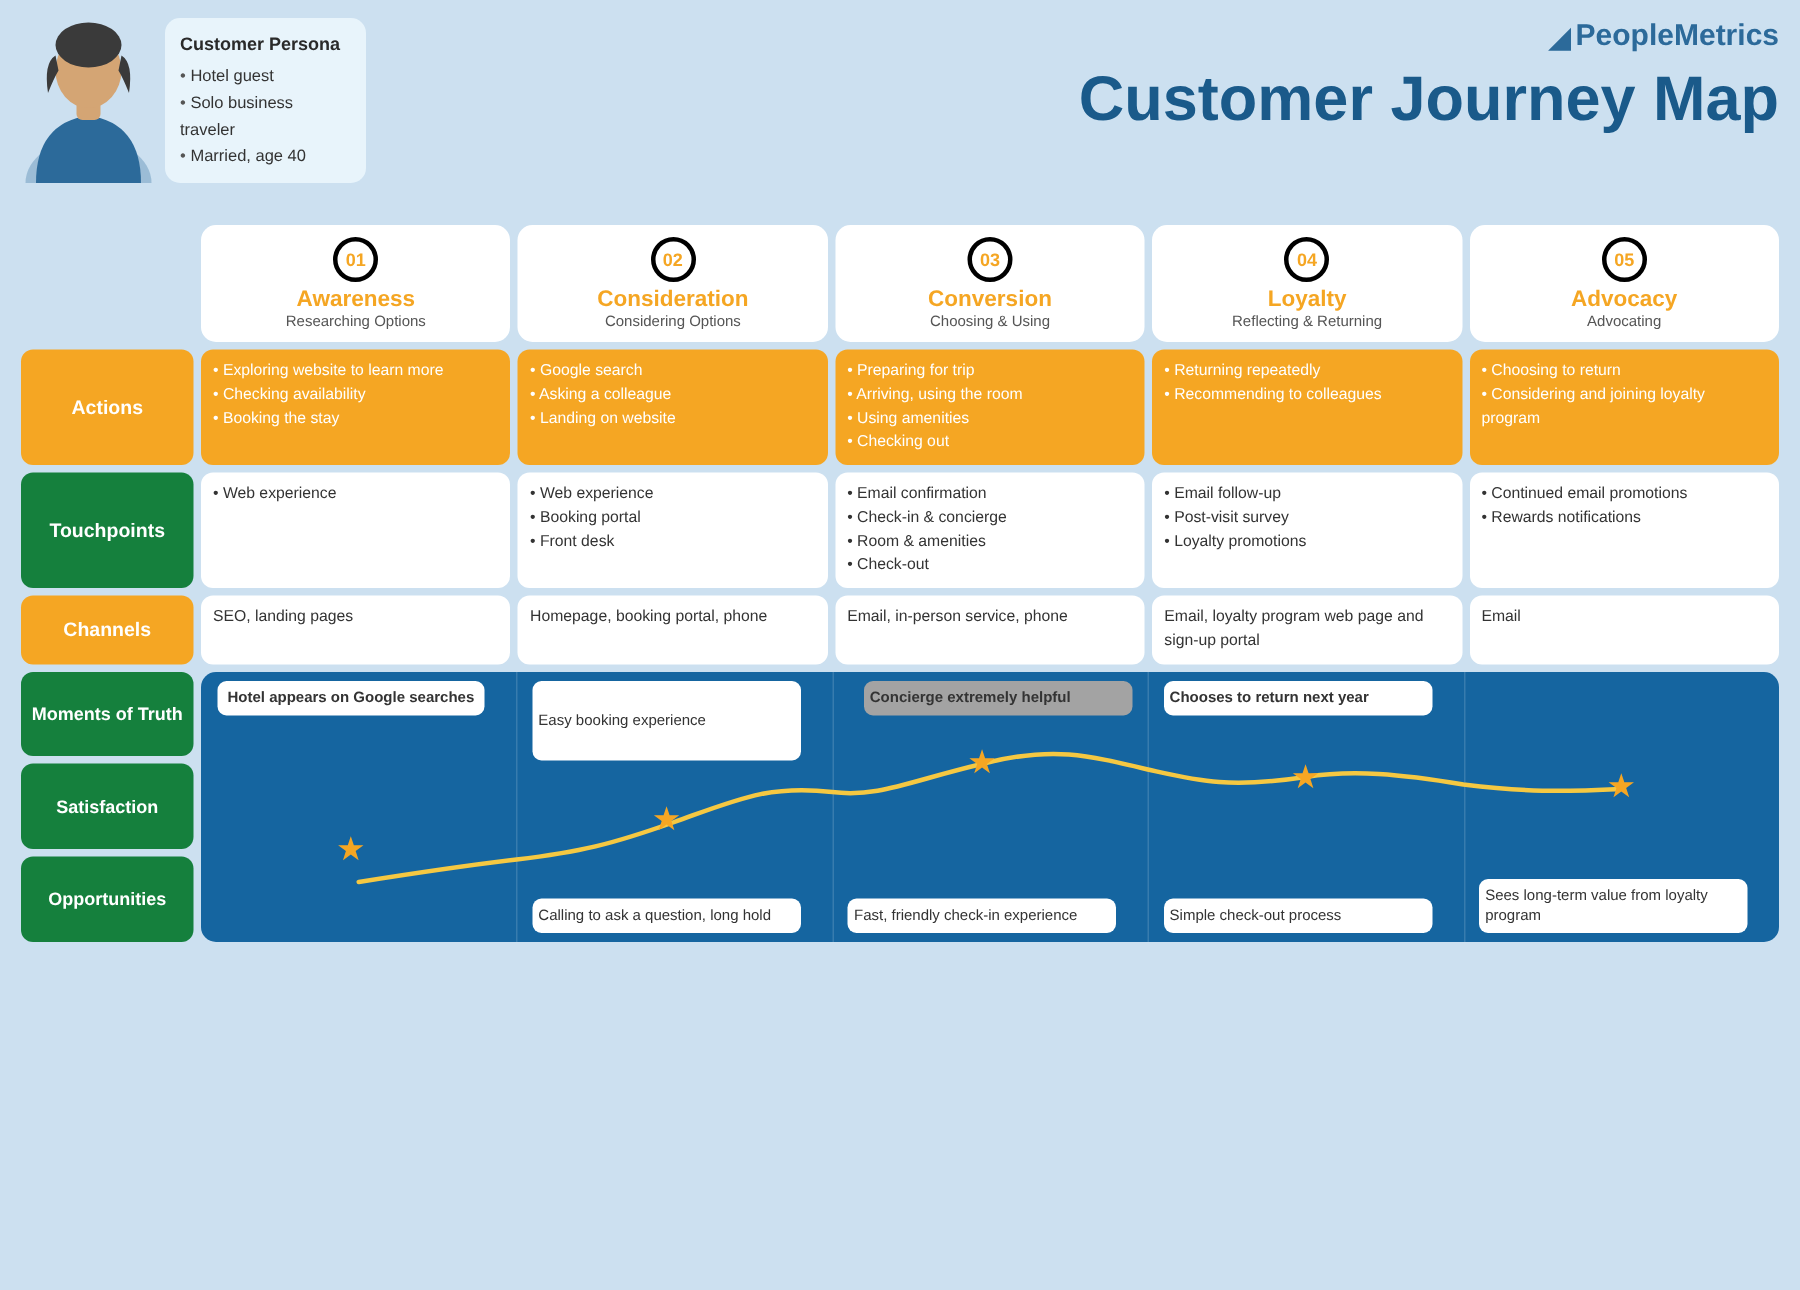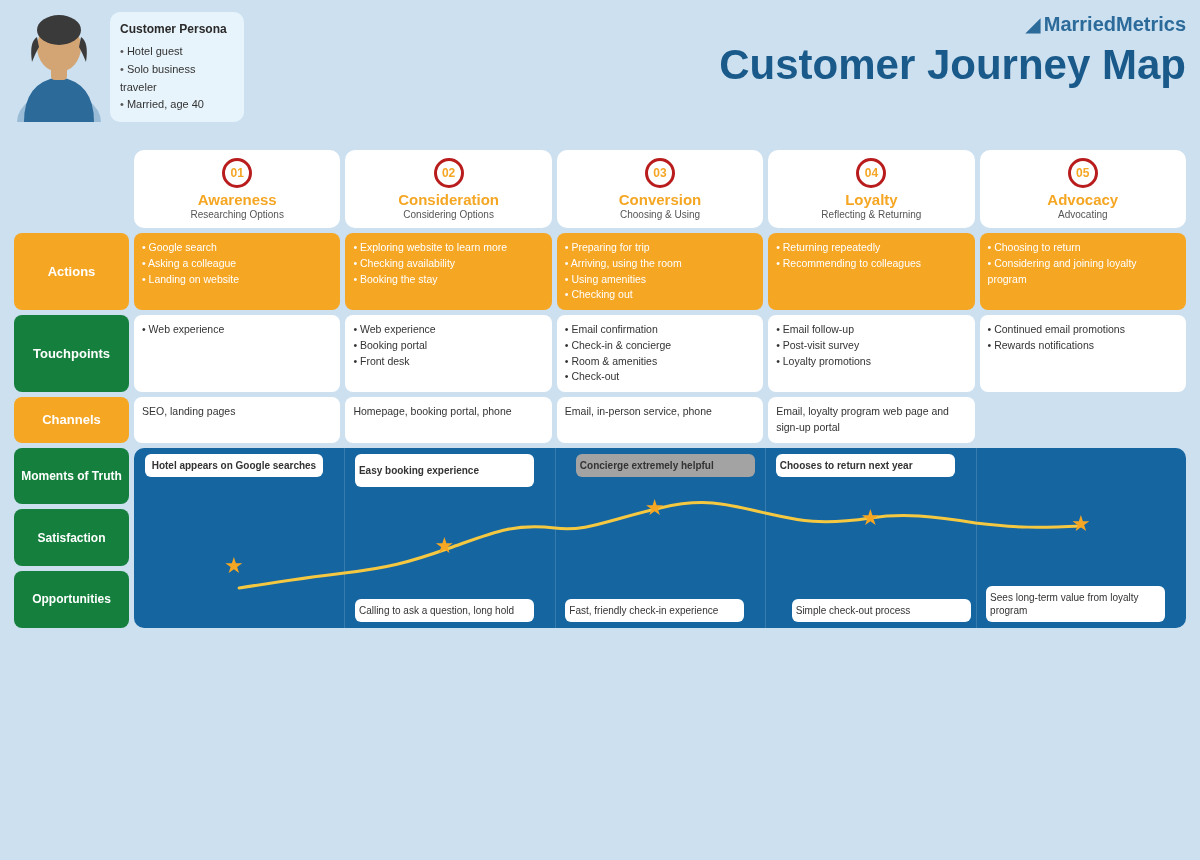--- a/index.html
+++ b/index.html
@@ -120,21 +120,21 @@
       padding: 8px 6px;
       text-align: center;
       position: relative;
     }
 
     .phase-number {
       display: inline-block;
       width: 30px;
       height: 30px;
       border-radius: 50%;
-      border: 3px solid #b91c1c;
+      border: 3px solid #000000;
       color: #f5a623;
       font-size: 12px;
       font-weight: bold;
       line-height: 24px;
       text-align: center;
       margin-bottom: 3px;
     }
 
     .phase-title {
       font-size: 15px;
@@ -241,21 +241,21 @@
           <li>Solo business traveler</li>
           <li>Married, age 40</li>
         </ul>
       </div>
     </div>
 
     <div class="title-section">
       <div class="brand-logo">
         <span class="arrow">◢</span>
         <span class="brand-name">
-          <span>Married</span><b>Metrics</b>
+          <span>People</span><b>Metrics</b>
         </span>
       </div>
       <div class="main-title">Customer Journey Map</div>
     </div>
   </div>
 
   <div class="section-row">
     <div class="phase-header-empty"></div>
 
     <div class="phase-header">
@@ -282,30 +282,30 @@
       <div class="phase-number">05</div>
       <span class="phase-title">Advocacy</span>
       <span class="phase-subtitle">Advocating</span>
     </div>
   </div>
 
   <div class="section-row">
     <div class="row-label">Actions</div>
     <div class="cell actions-cell orange-bg">
       <ul>
+        <li>Exploring website to learn more</li>
+        <li>Checking availability</li>
+        <li>Booking the stay</li>
+      </ul>
+    </div>
+    <div class="cell actions-cell orange-bg">
+      <ul>
         <li>Google search</li>
         <li>Asking a colleague</li>
         <li>Landing on website</li>
-      </ul>
-    </div>
-    <div class="cell actions-cell orange-bg">
-      <ul>
-        <li>Exploring website to learn more</li>
-        <li>Checking availability</li>
-        <li>Booking the stay</li>
       </ul>
     </div>
     <div class="cell actions-cell orange-bg">
       <ul>
         <li>Preparing for trip</li>
         <li>Arriving, using the room</li>
         <li>Using amenities</li>
         <li>Checking out</li>
       </ul>
     </div>
@@ -359,20 +359,21 @@
       </ul>
     </div>
   </div>
 
   <div class="section-row">
     <div class="row-label">Channels</div>
     <div class="cell channels-cell">SEO, landing pages</div>
     <div class="cell channels-cell">Homepage, booking portal, phone</div>
     <div class="cell channels-cell">Email, in-person service, phone</div>
     <div class="cell channels-cell">Email, loyalty program web page and sign-up portal</div>
+    <div class="cell channels-cell">Email</div>
   </div>
 
   <div class="section-row last" style="align-items:stretch;">
 
     <div style="display:flex; flex-direction:column; gap:5px;">
       <div class="row-label blue" style="flex:1; font-size:12px;">
         <span>Moments of Truth</span>
       </div>
       <div class="row-label blue" style="flex:1; font-size:12px;">
         <span>Satisfaction</span>
@@ -386,21 +387,21 @@
 
       <div style="position:absolute;top:0;bottom:0;left:20%;width:1px;background:rgba(255,255,255,0.15);"></div>
       <div style="position:absolute;top:0;bottom:0;left:40%;width:1px;background:rgba(255,255,255,0.15);"></div>
       <div style="position:absolute;top:0;bottom:0;left:60%;width:1px;background:rgba(255,255,255,0.15);"></div>
       <div style="position:absolute;top:0;bottom:0;left:80%;width:1px;background:rgba(255,255,255,0.15);"></div>
 
       <div style="position:absolute;top:6px;left:1%;width:17%;background:white;border-radius:6px;padding:5px 4px;font-size:10px;color:#333;text-align:center;font-weight:bold;line-height:1.3;">
         <span>Hotel appears on Google searches</span>
       </div>
 
-      <div style="position:absolute;top:6px;left:21%;width:17%;background:white;border-radius:6px;padding:10px 4px;font-size:10px;color:#333;text-align:left;font-weight:bold;line-height:1.3;">
+      <div style="position:absolute;top:6px;left:21%;width:17%;background:white;border-radius:6px;padding:20px 4px;font-size:10px;color:#333;text-align:left;font-weight:normal;line-height:1.3;">
         <span>Easy booking experience</span>
       </div>
 
       <div style="position:absolute;top:6px;left:42%;width:17%;background:#a3a3a3;border-radius:6px;padding:5px 4px;font-size:10px;color:#333;text-align:left;font-weight:bold;line-height:1.3;">
         <span>Concierge extremely helpful</span>
       </div>
 
       <div style="position:absolute;top:6px;left:61%;width:17%;background:white;border-radius:6px;padding:5px 4px;font-size:10px;color:#333;text-align:left;font-weight:bold;line-height:1.3;">
         <span>Chooses to return next year</span>
       </div>
@@ -421,21 +422,21 @@
       <div style="position:absolute;top:76px;left:90%;font-size:22px;color:#f5a623;transform:translate(-50%,-50%);">★</div>
 
       <div style="position:absolute;bottom:6px;left:21%;width:17%;background:white;border-radius:6px;padding:5px 4px;font-size:10px;color:#333;text-align:left;line-height:1.3;">
         <span>Calling to ask a question, long hold</span>
       </div>
 
       <div style="position:absolute;bottom:6px;left:41%;width:17%;background:white;border-radius:6px;padding:5px 4px;font-size:10px;color:#333;text-align:left;line-height:1.3;">
         <span>Fast, friendly check-in experience</span>
       </div>
 
-      <div style="position:absolute;bottom:6px;left:61%;width:17%;background:white;border-radius:6px;padding:5px 4px;font-size:10px;color:#333;text-align:left;line-height:1.3;margin-left:16px;">
+      <div style="position:absolute;bottom:6px;left:61%;width:17%;background:white;border-radius:6px;padding:5px 4px;font-size:10px;color:#333;text-align:left;line-height:1.3;">
         <span>Simple check-out process</span>
       </div>
 
       <div style="position:absolute;bottom:6px;left:81%;width:17%;background:white;border-radius:6px;padding:5px 4px;font-size:10px;color:#333;text-align:left;line-height:1.3;">
         <span>Sees long-term value from loyalty program</span>
       </div>
 
     </div>
   </div>
 

